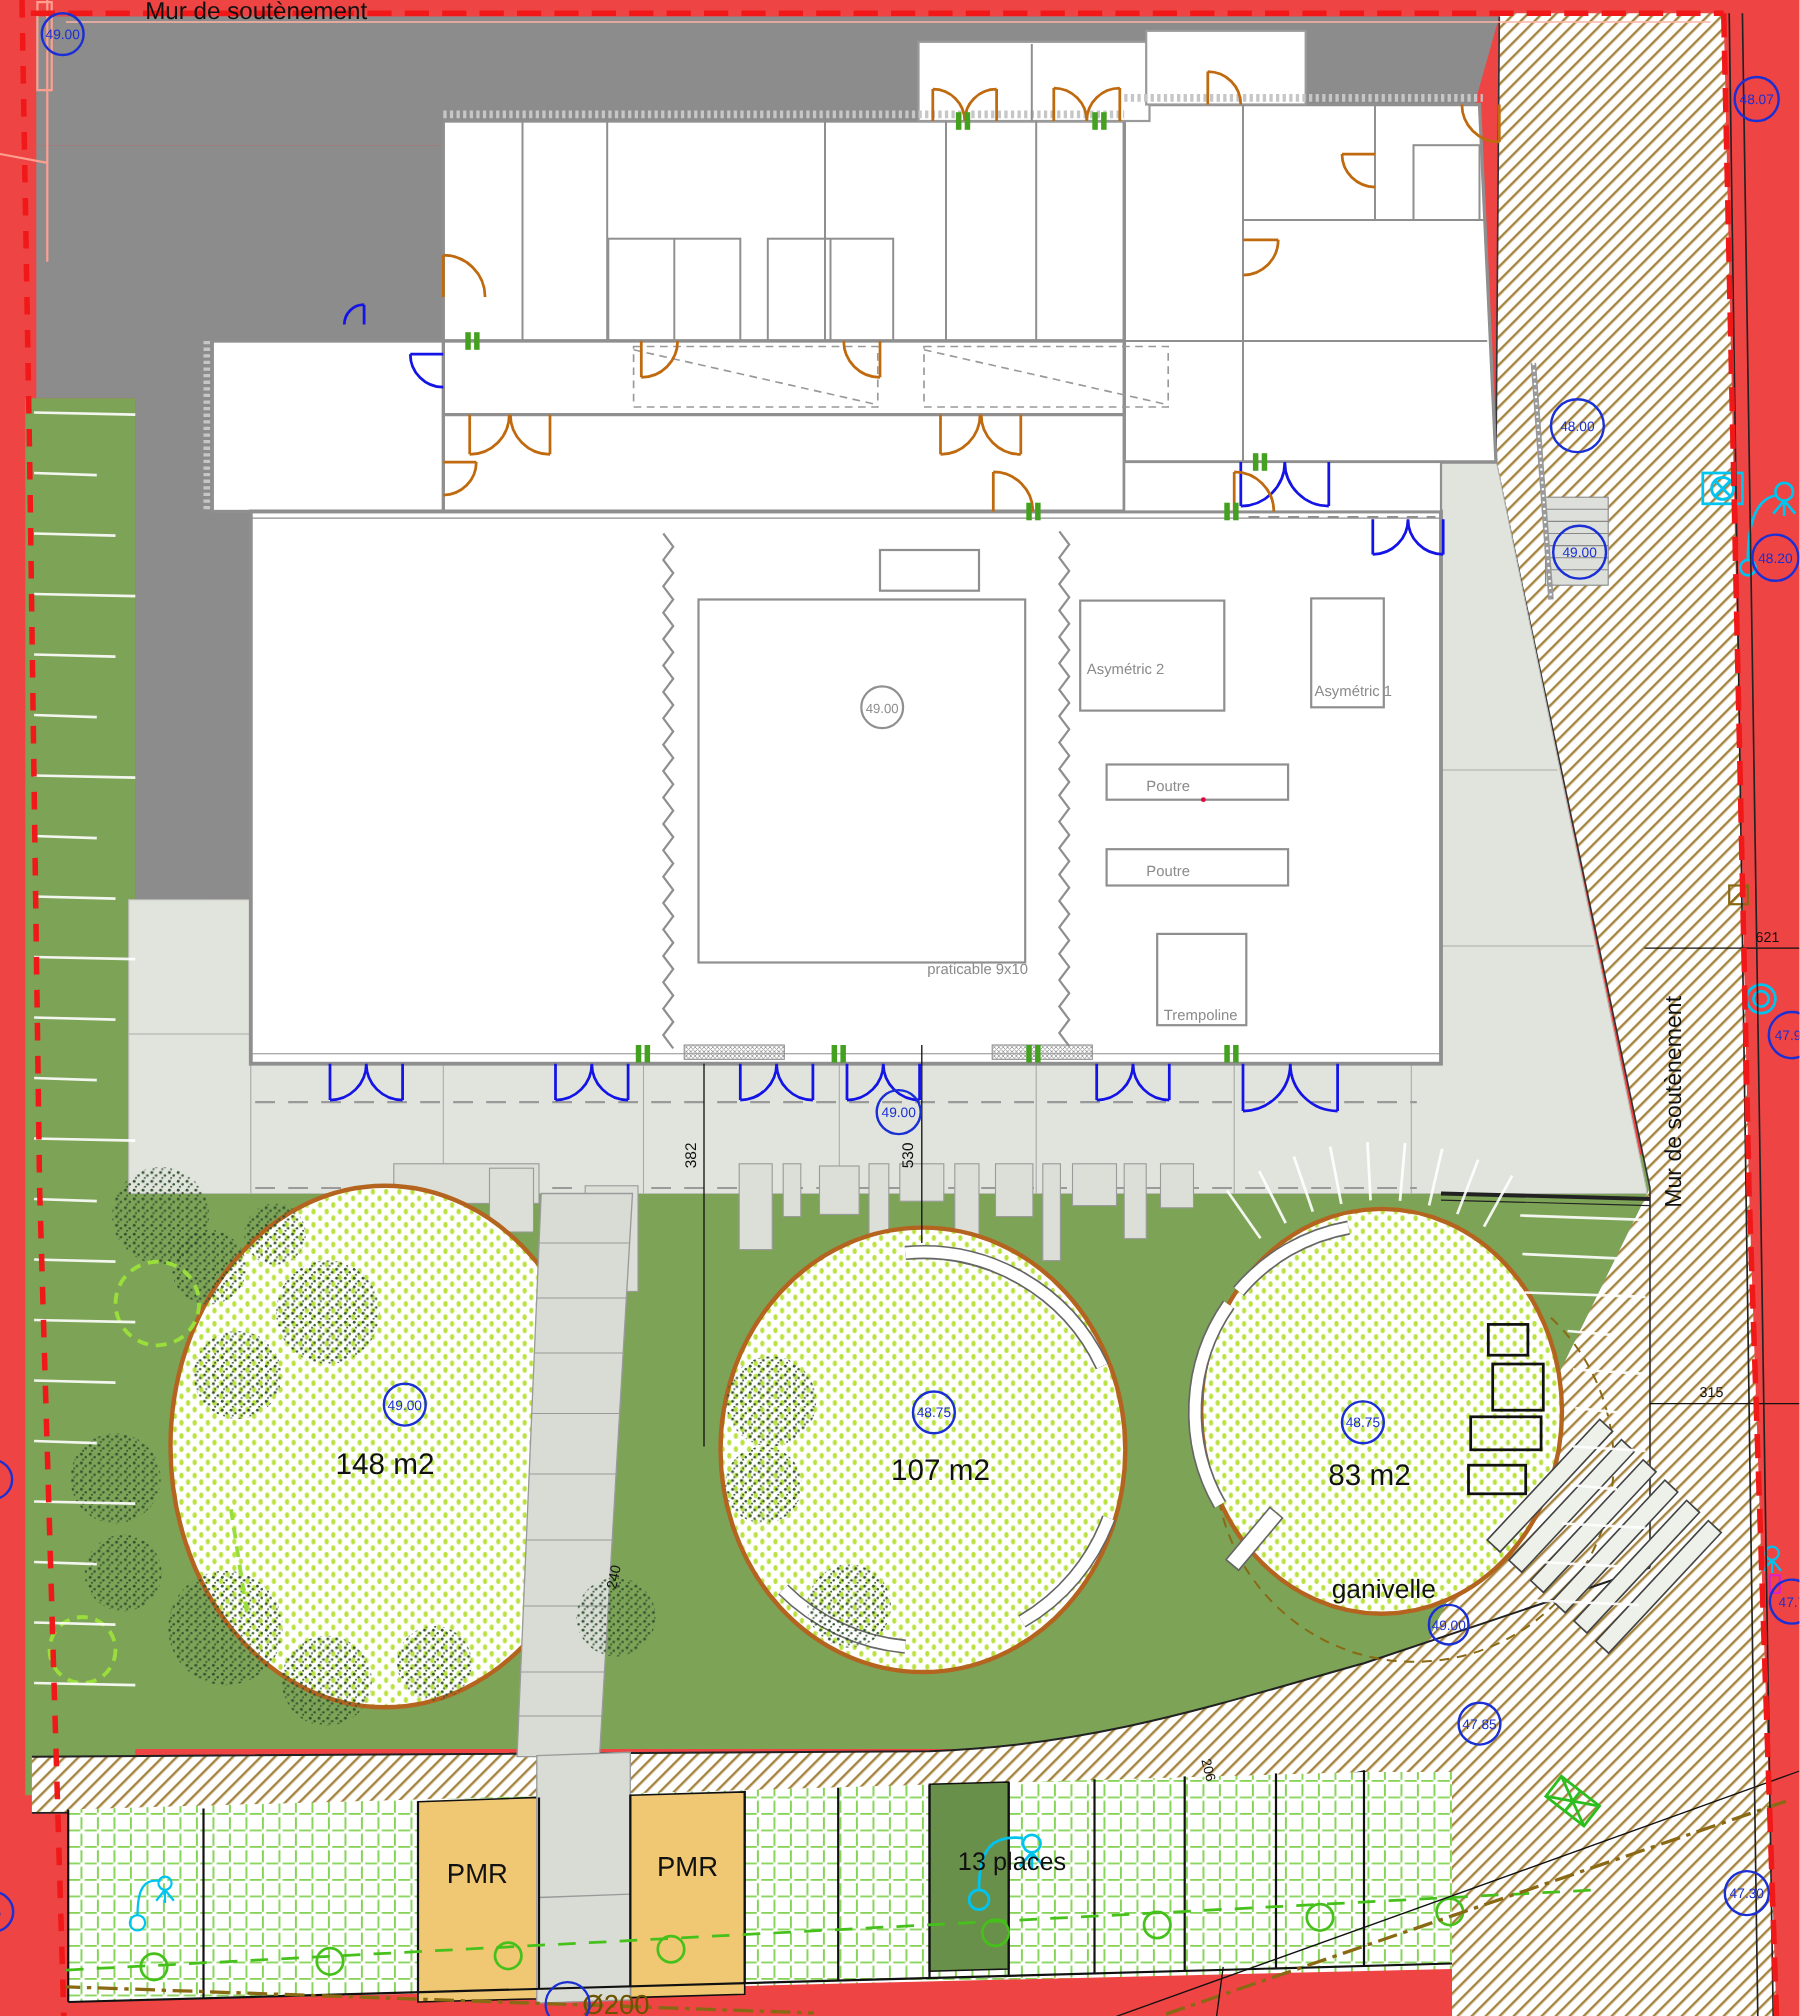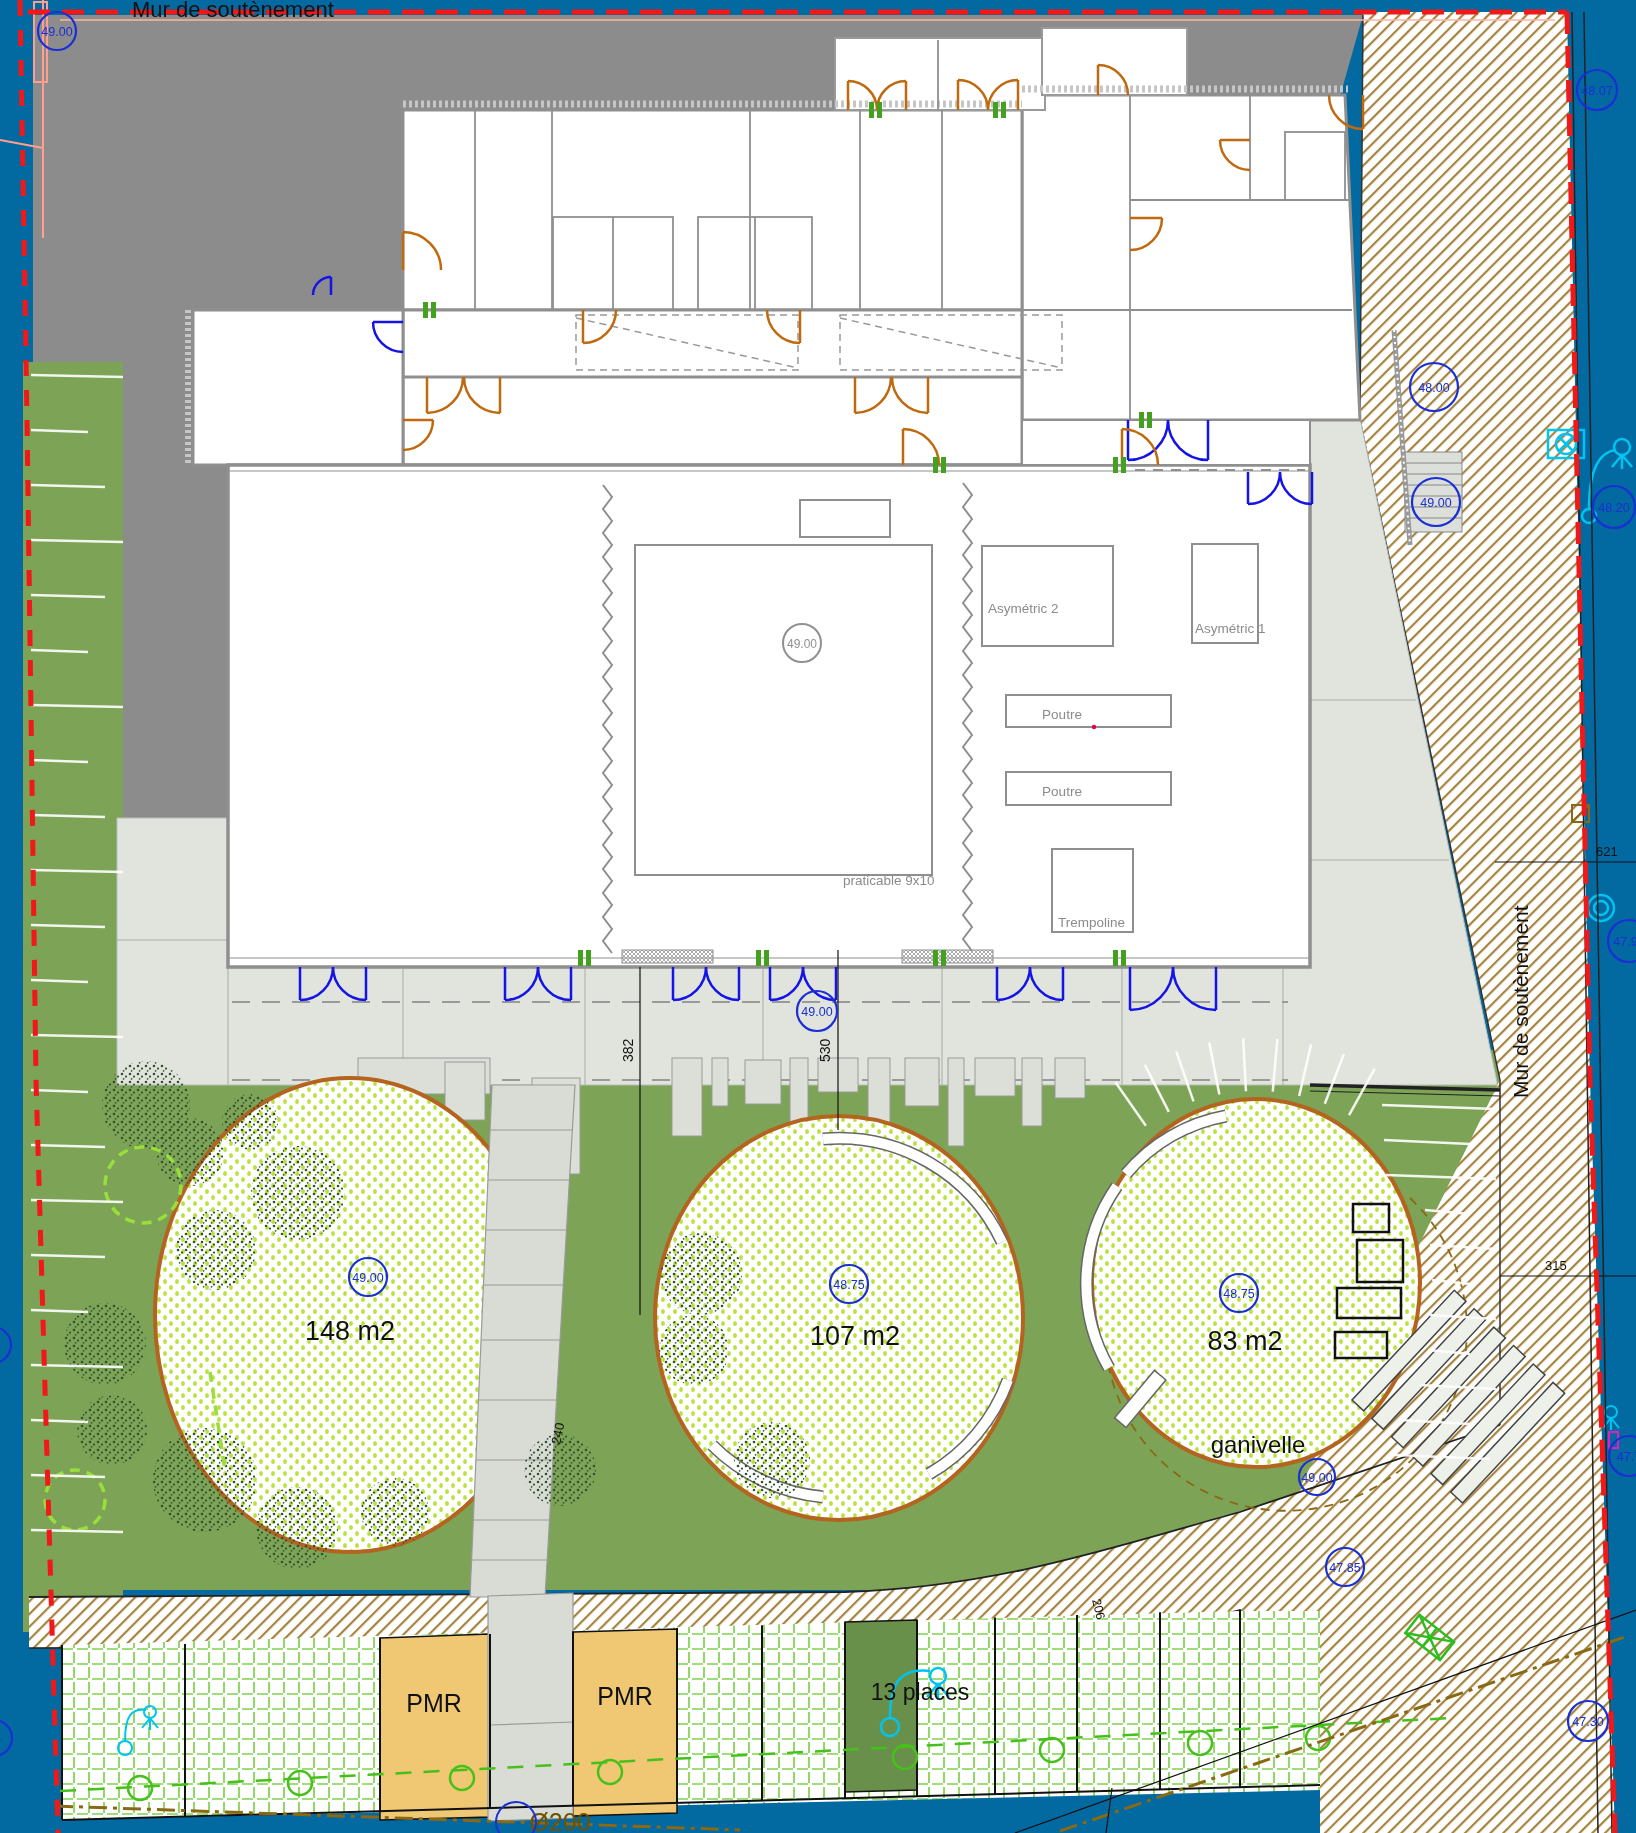--- a/index.html
+++ b/index.html
@@ -1,16 +1,16 @@
 <!DOCTYPE html>
 <html><head>
 <meta charset="utf-8">
 <style>
   html,body{margin:0;padding:0;background:#fff;font-family:"Liberation Sans",sans-serif;}
-  .stage{position:relative;width:1636px;height:1833px;overflow:hidden;background:#0369a1;}
+  .stage{position:relative;width:1636px;height:1833px;overflow:hidden;background:#ef4444;}
   svg{display:block}
   text{font-family:"Liberation Sans",sans-serif;}
 </style>
 </head>
 <body>
 
 <div class="stage">
 <svg width="1636" height="1833" viewBox="0 0 1636 1833">
 <defs>
   <pattern id="hatch" width="9" height="9" patternUnits="userSpaceOnUse" patternTransform="rotate(45)">

